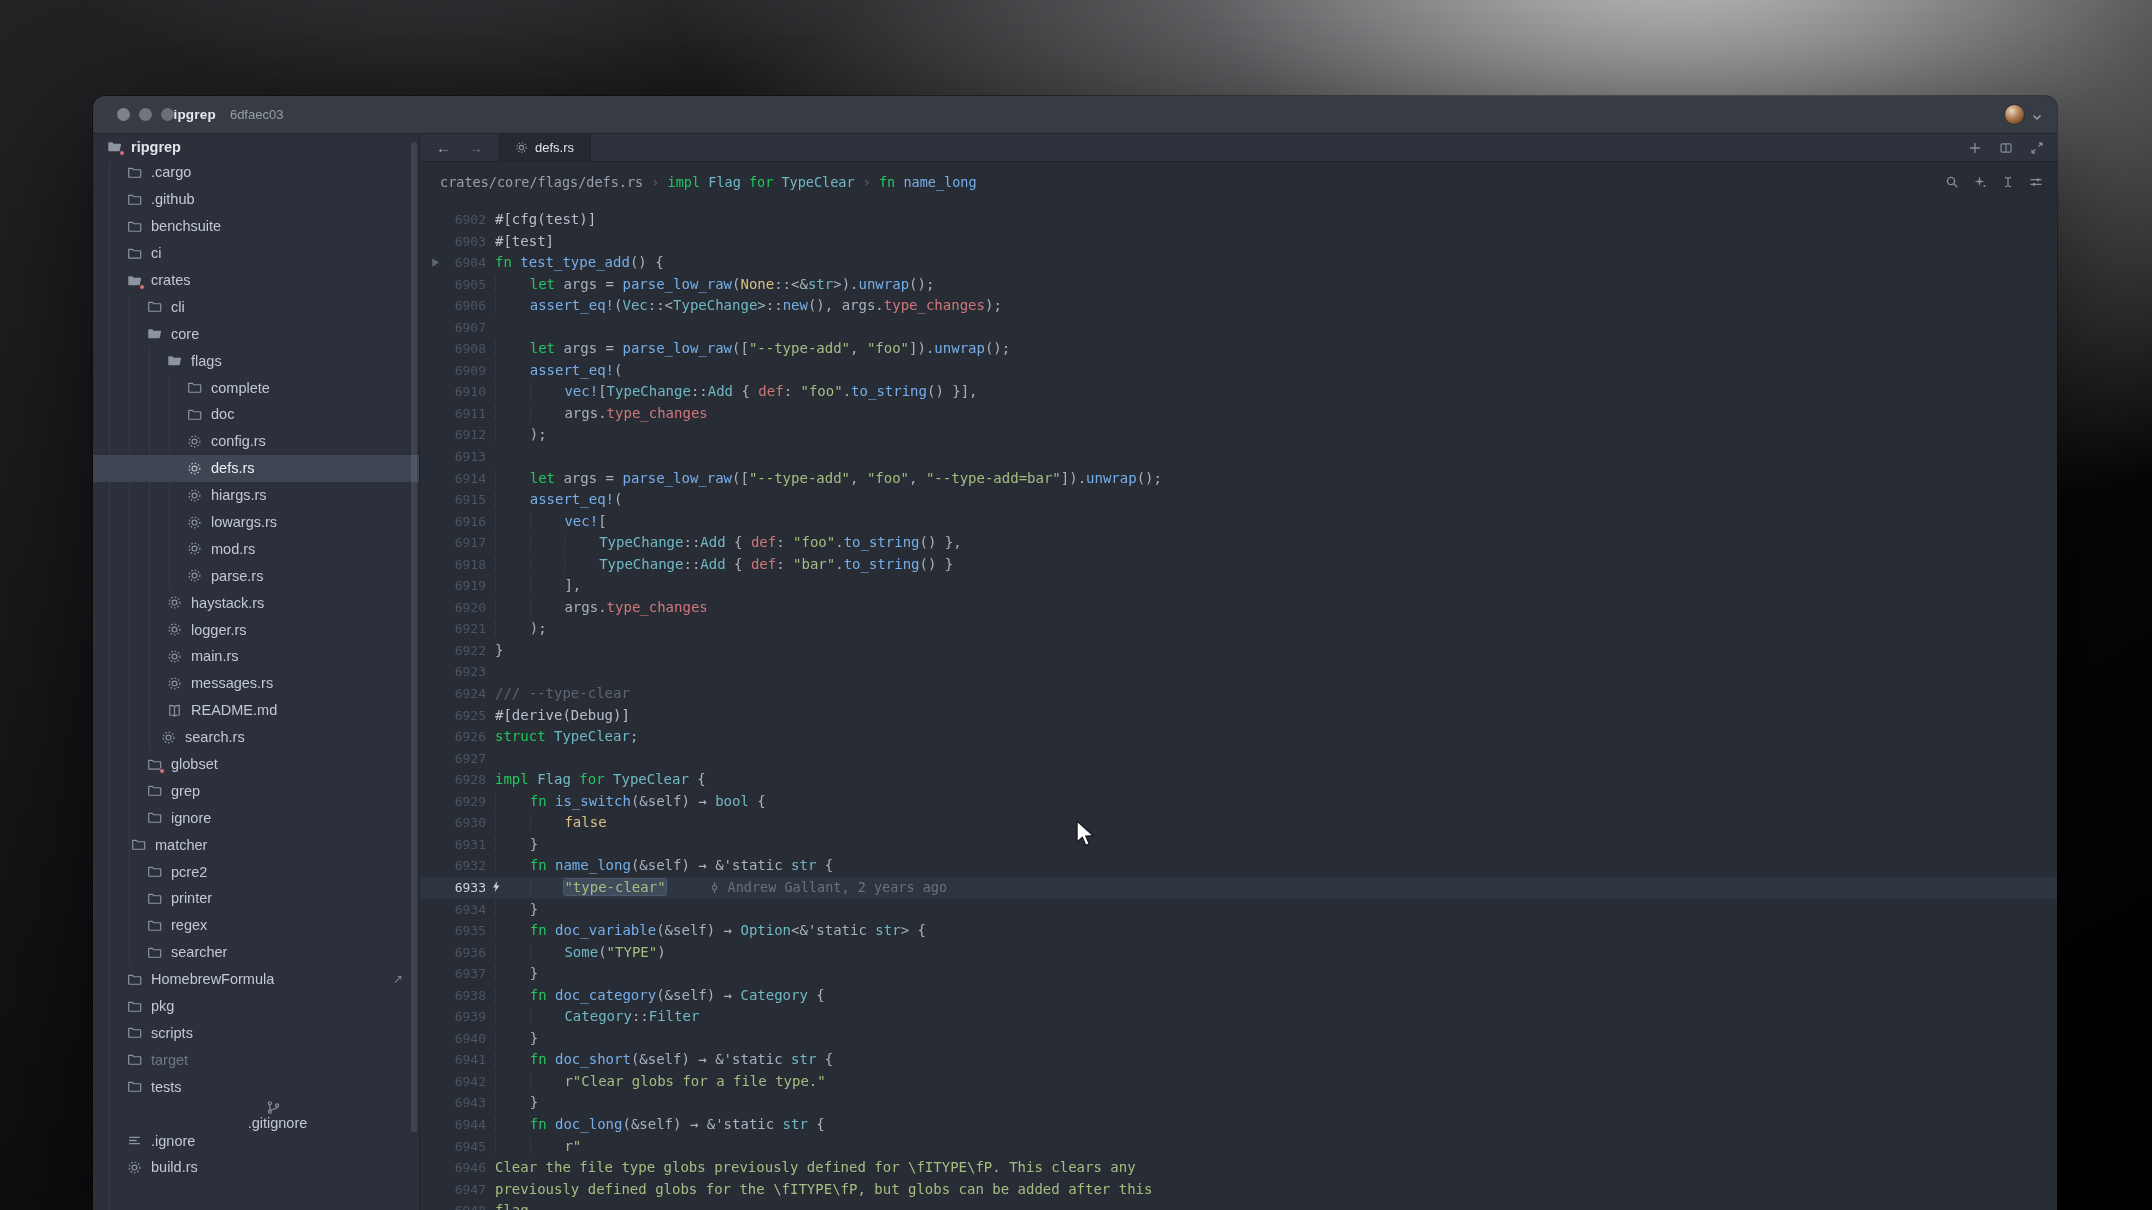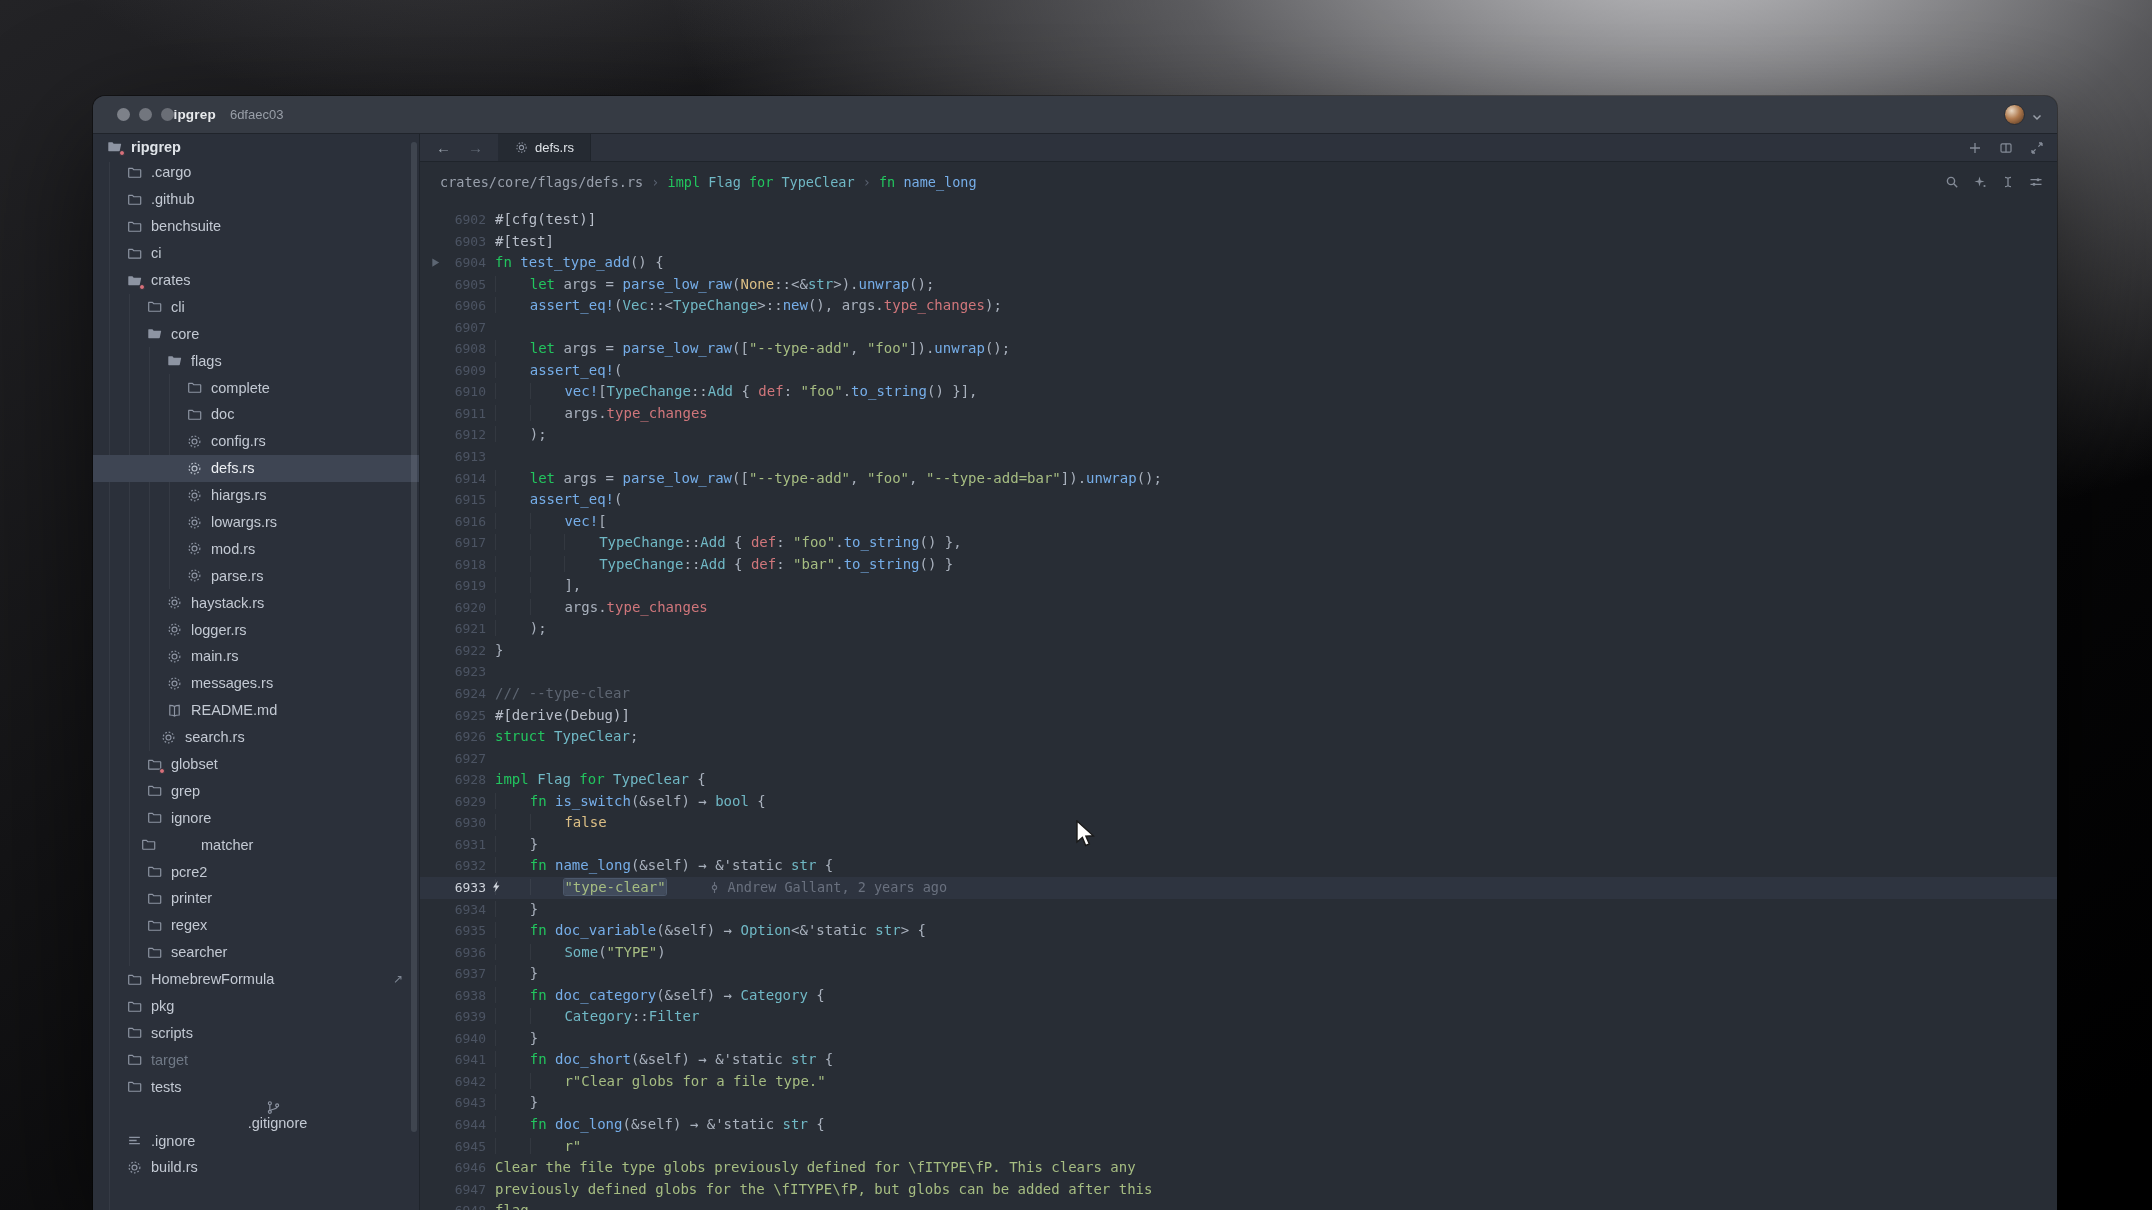--- a/index.html
+++ b/index.html
@@ -343,21 +343,21 @@
             <span class="slabel">grep</span>
           </div>
           <div class="srow" style="padding-left: 54px;">
             <span class="sicon">
               <svg viewBox="0 0 14 14" fill="none" stroke="currentColor" stroke-width="1.1" stroke-linejoin="round">
                 <path d="M1.6 3.1h3.5l1.1 1.3h6.2c.2 0 .4.2.4.4v6.2c0 .2-.2.4-.4.4H2c-.2 0-.4-.2-.4-.4V3.5c0-.2.2-.4.4-.4z"></path>
               </svg>
             </span>
             <span class="slabel">ignore</span>
           </div>
-          <div class="srow" style="padding-left: 48px; gap: 36px;">
+          <div class="srow" style="padding-left: 38px;">
             <span class="sicon">
               <svg viewBox="0 0 14 14" fill="none" stroke="currentColor" stroke-width="1.1" stroke-linejoin="round">
                 <path d="M1.6 3.1h3.5l1.1 1.3h6.2c.2 0 .4.2.4.4v6.2c0 .2-.2.4-.4.4H2c-.2 0-.4-.2-.4-.4V3.5c0-.2.2-.4.4-.4z"></path>
               </svg>
             </span>
             <span class="slabel">matcher</span>
           </div>
           <div class="srow" style="padding-left: 54px;">
             <span class="sicon">
               <svg viewBox="0 0 14 14" fill="none" stroke="currentColor" stroke-width="1.1" stroke-linejoin="round">

